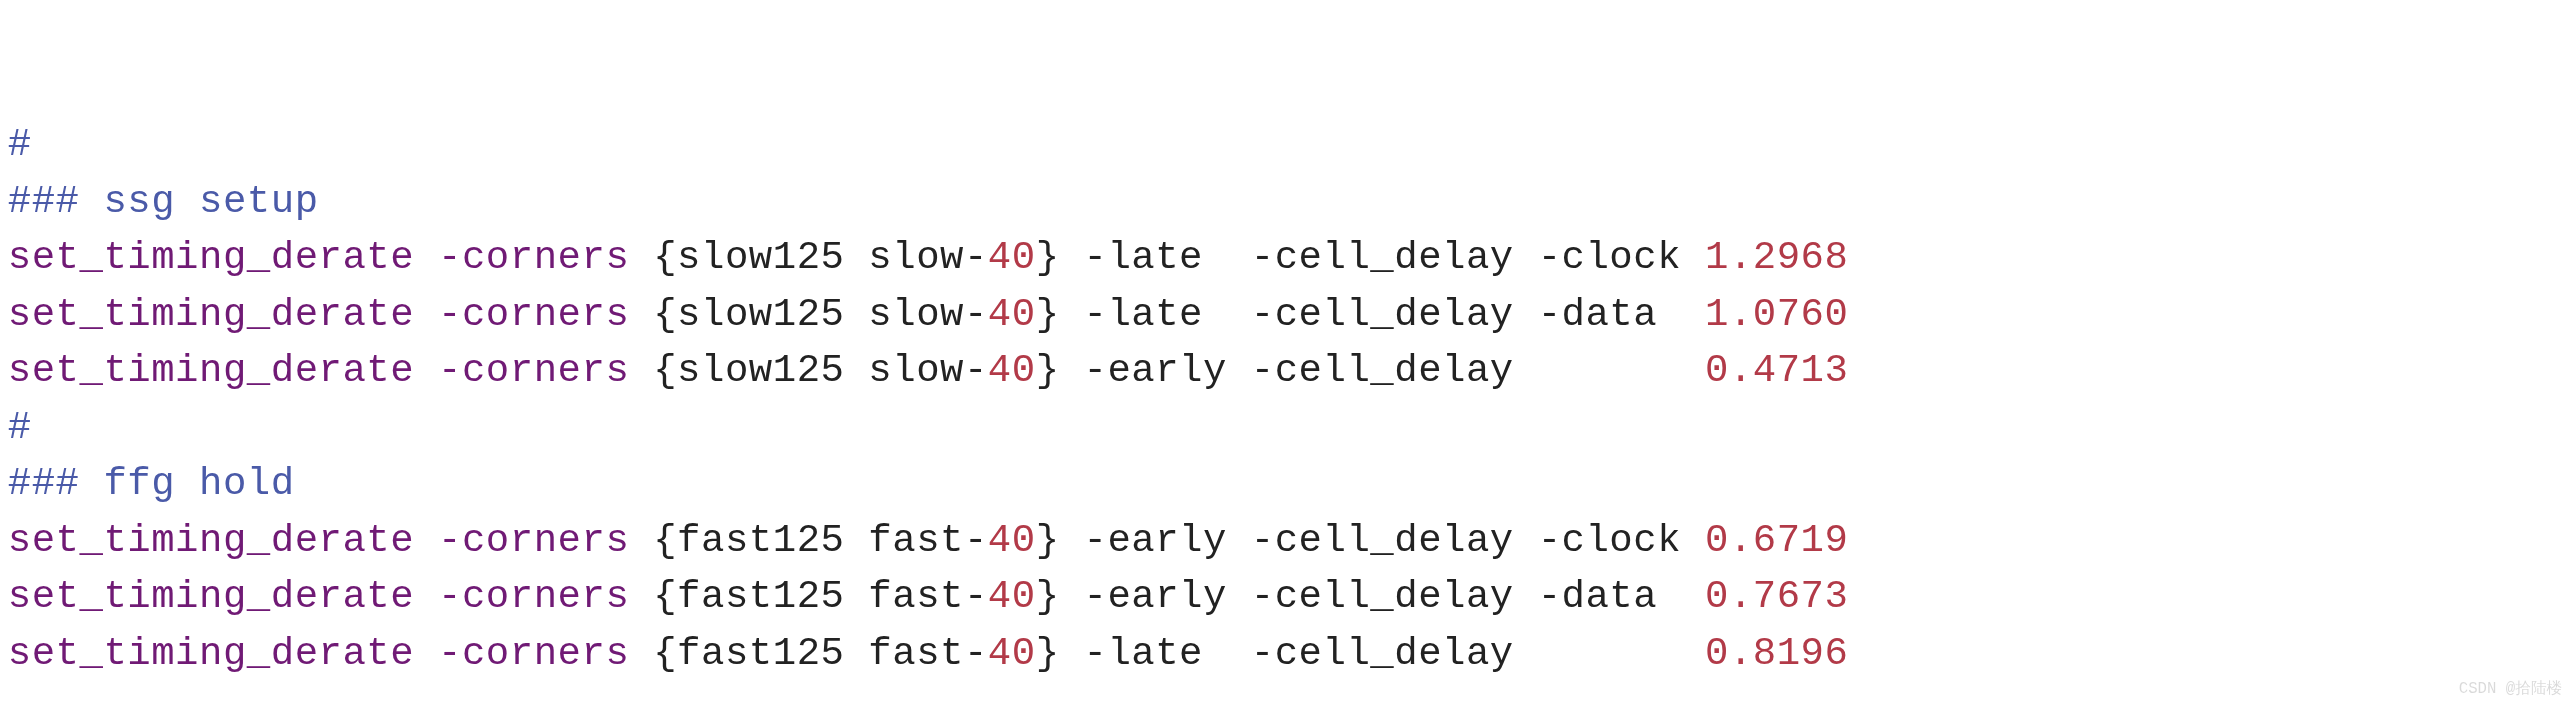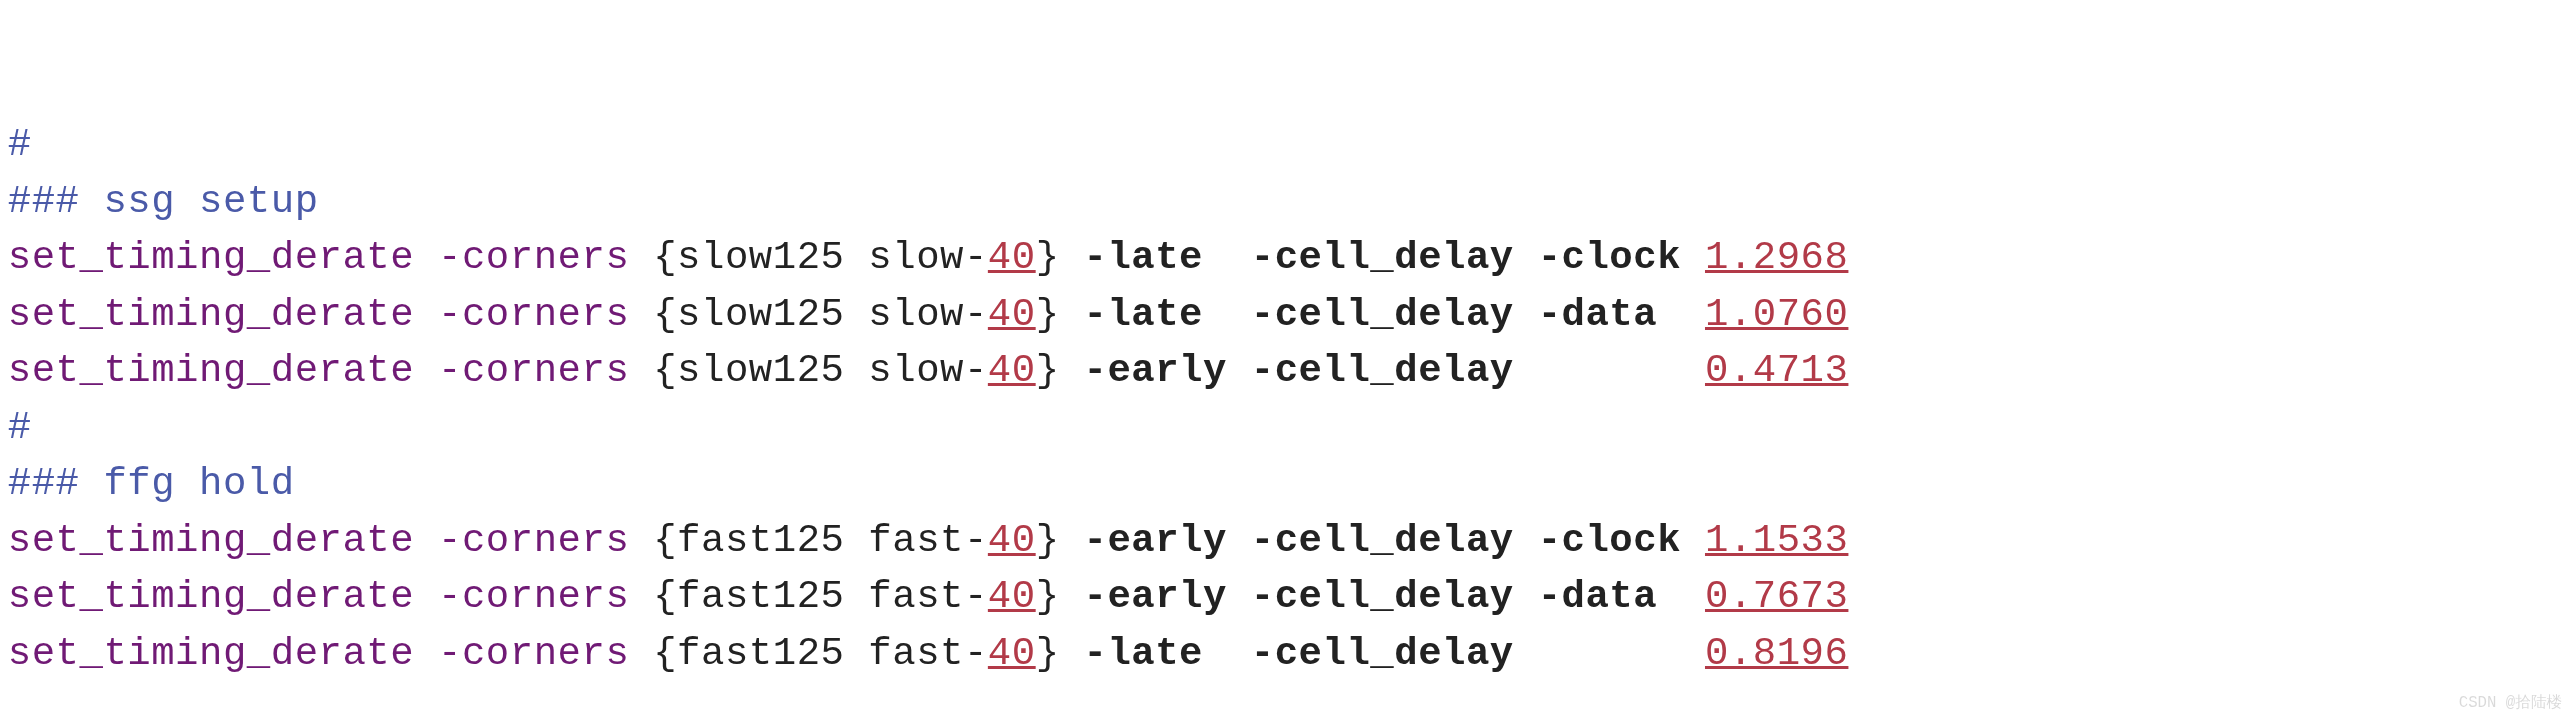--- a/index.html
+++ b/index.html
@@ -8,39 +8,39 @@
       background: #ffffff;
       font-family: "Courier New", Consolas, monospace;
       font-size: 39px;
       line-height: 1.45;
       color: #222;
       white-space: pre;
       letter-spacing: 0.5px;
     }
     .comment { color: #4a5aa8; }
     .cmd { color: #701a75; }
-    .flag { color: #222; font-weight: bold; }
-    .num { color: #b23a48; text-decoration: underline; }
+    .flag { color: #222; }
+    .num { color: #b23a48; }
     .watermark {
       position: fixed;
-      bottom: 2px;
+      bottom: 16px;
       right: 13.7px;
       font-size: 15.7px;
       color: rgba(0,0,0,0.15);
       letter-spacing: 0;
     }
   </style>
 </head>
 <body>
 
 <div><span class="comment">#</span>
 <span class="comment">### ssg setup</span>
 <span class="cmd">set_timing_derate -corners </span><span>{</span><span>slow125 slow-</span><span class="num">40</span><span>}</span><span class="flag"> -late  -cell_delay -clock </span><span class="num">1.2968</span>
 <span class="cmd">set_timing_derate -corners </span><span>{</span><span>slow125 slow-</span><span class="num">40</span><span>}</span><span class="flag"> -late  -cell_delay -data  </span><span class="num">1.0760</span>
 <span class="cmd">set_timing_derate -corners </span><span>{</span><span>slow125 slow-</span><span class="num">40</span><span>}</span><span class="flag"> -early -cell_delay        </span><span class="num">0.4713</span>
 <span class="comment">#</span>
 <span class="comment">### ffg hold</span>
-<span class="cmd">set_timing_derate -corners </span><span>{</span><span>fast125 fast-</span><span class="num">40</span><span>}</span><span class="flag"> -early -cell_delay -clock </span><span class="num">1.1533</span>
+<span class="cmd">set_timing_derate -corners </span><span>{</span><span>fast125 fast-</span><span class="num">40</span><span>}</span><span class="flag"> -early -cell_delay -clock </span><span class="num">0.6719</span>
 <span class="cmd">set_timing_derate -corners </span><span>{</span><span>fast125 fast-</span><span class="num">40</span><span>}</span><span class="flag"> -early -cell_delay -data  </span><span class="num">0.7673</span>
 <span class="cmd">set_timing_derate -corners </span><span>{</span><span>fast125 fast-</span><span class="num">40</span><span>}</span><span class="flag"> -late  -cell_delay        </span><span class="num">0.8196</span></div>
 <div class="watermark">CSDN @拾陆楼</div>
 
 
 
 </body></html>

